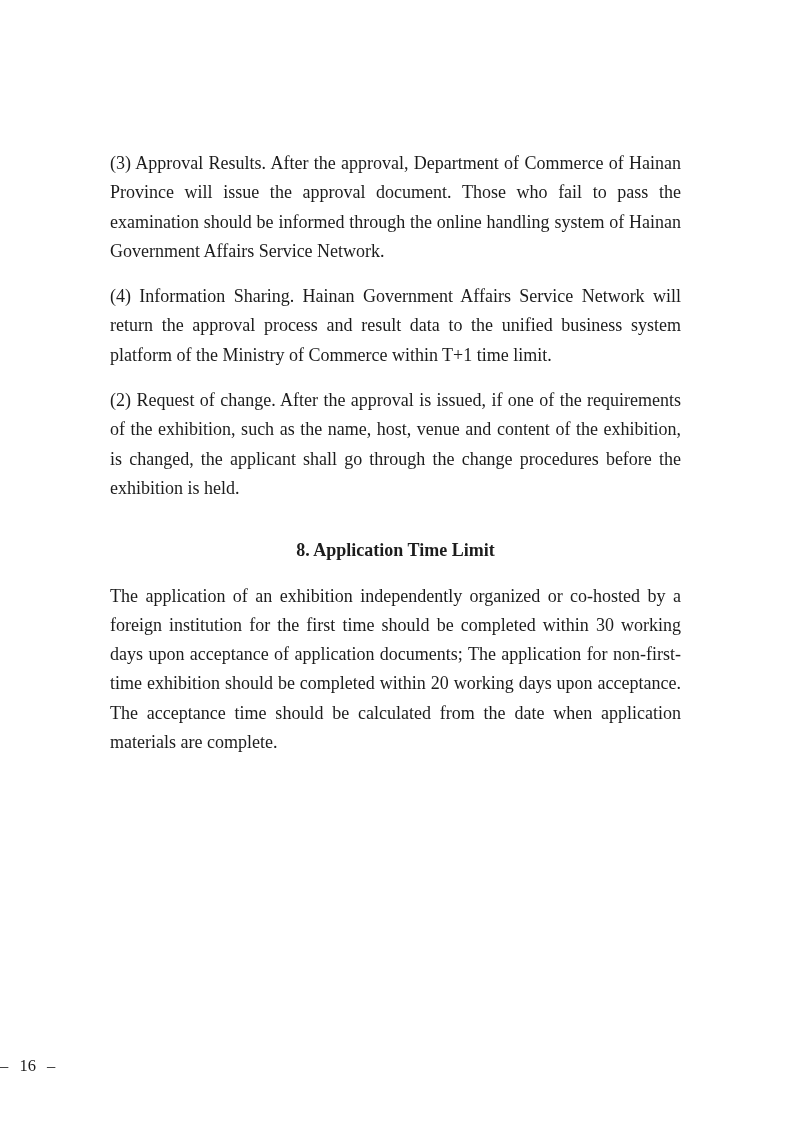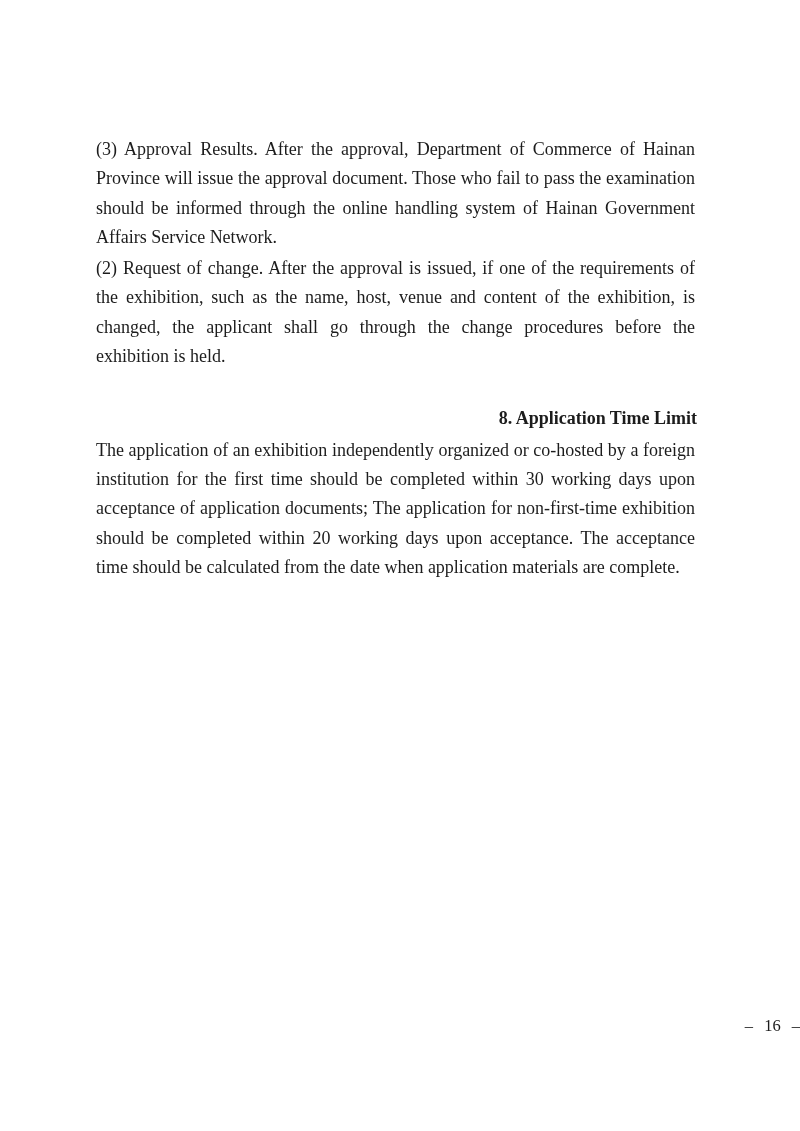--- a/index.html
+++ b/index.html
@@ -22,47 +22,48 @@
   }
   .content {
     position: absolute;
     left: 94px;
     top: 133px;
     width: 603px;
     font-size: 18px;
     line-height: 29.3px;
   }
   .para {
-    margin: 2px;
+    margin: 16px;
     text-align: justify;
     text-align-last: left;
   }
   .heading {
     margin: 33px 0 0 0;
     font-size: 18px;
     line-height: 29.3px;
     font-weight: bold;
-    text-align: right;
+    text-align: center;
   }
   .footer {
     position: absolute;
     left: 0;
-    top: 1016px;
+    top: 1056px;
     width: 800px;
-    text-align: right;
+    text-align: left;
     font-size: 16.5px;
     line-height: 20px;
     word-spacing: 7px;
     color: #1c1c1c;
   }
 </style>
 </head>
 <body>
 
 <div class="page">
   <div class="content">
     <p class="para">(3) Approval Results. After the approval, Department of Commerce of Hainan Province will issue the approval document. Those who fail to pass the examination should be informed through the online handling system of Hainan Government Affairs Service Network.</p>
+    <p class="para">(4) Information Sharing. Hainan Government Affairs Service Network will return the approval process and result data to the unified business system platform of the Ministry of Commerce within T+1 time limit.</p>
     <p class="para">(2) Request of change. After the approval is issued, if one of the requirements of the exhibition, such as the name, host, venue and content of the exhibition, is changed, the applicant shall go through the change procedures before the exhibition is held.</p>
     <h2 class="heading">8. Application Time Limit</h2>
     <p class="para">The application of an exhibition independently organized or co-hosted by a foreign institution for the first time should be completed within 30 working days upon acceptance of application documents; The application for non-first-time exhibition should be completed within 20 working days upon acceptance. The acceptance time should be calculated from the date when application materials are complete.</p>
   </div>
   <div class="footer">– 16 –</div>
 </div>
 
 </body></html>

